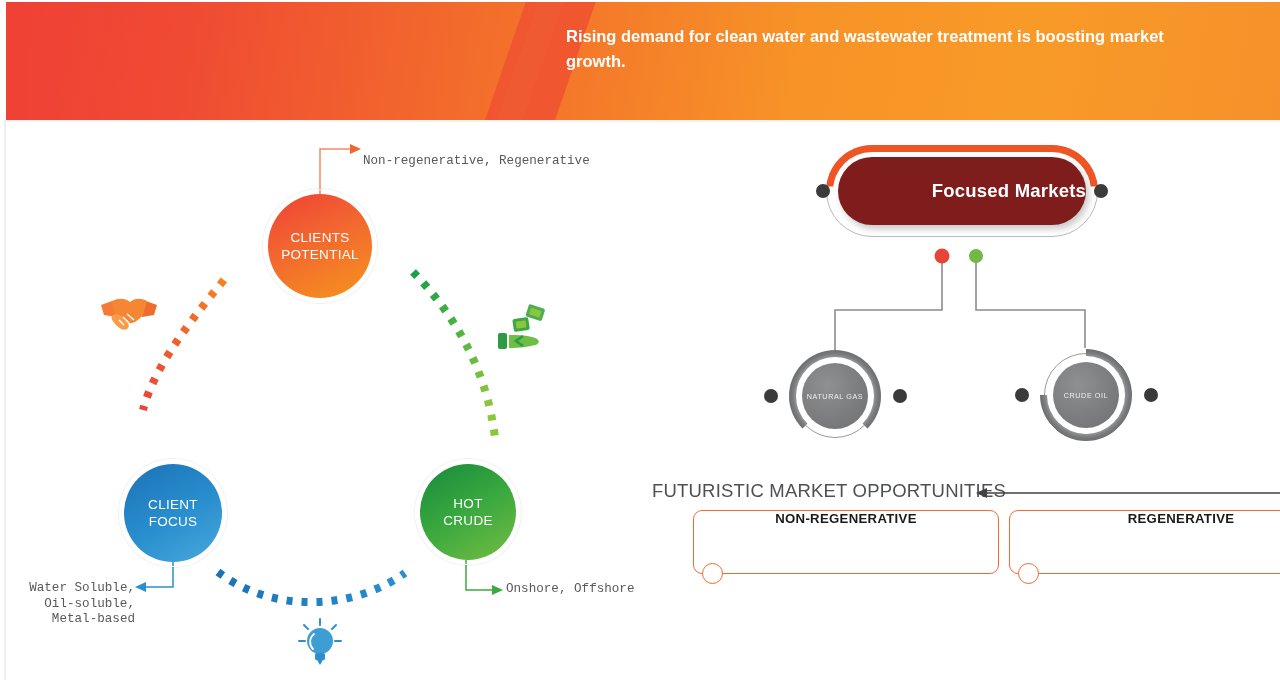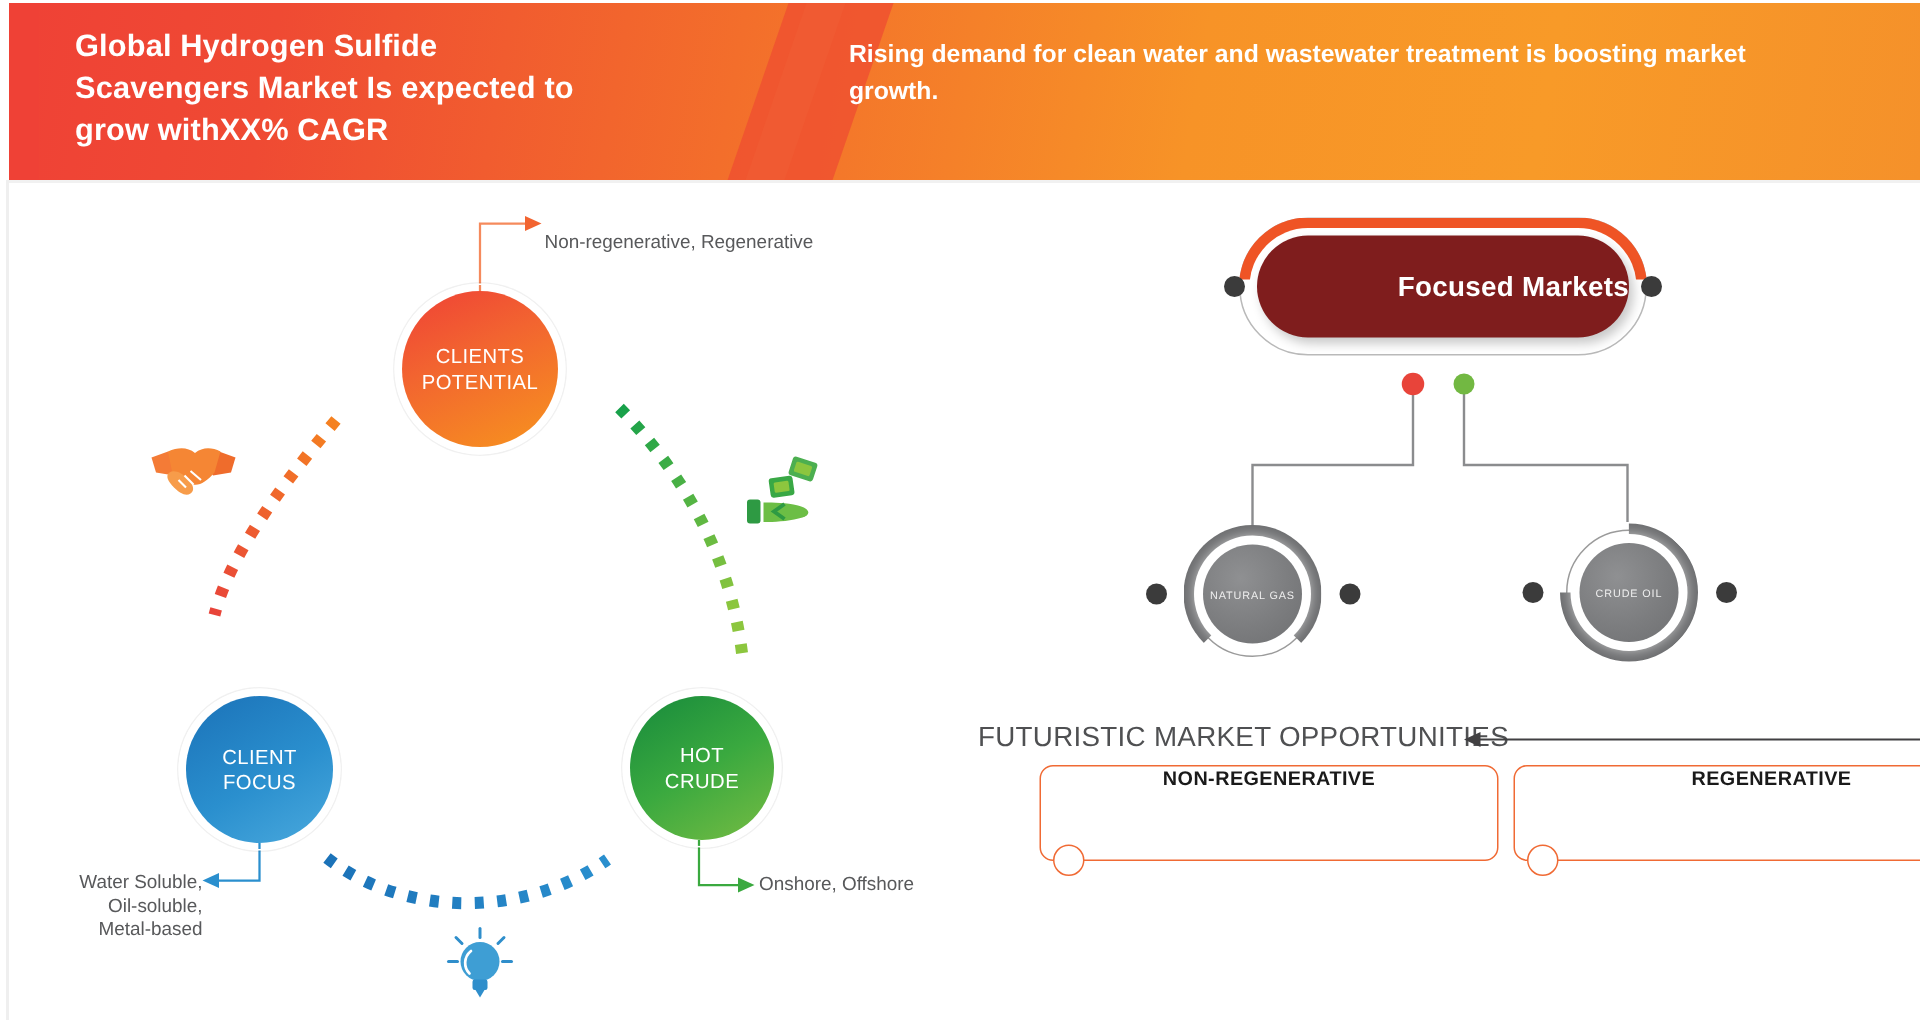--- a/index.html
+++ b/index.html
@@ -88,20 +88,21 @@
 
   
   .arc { position: absolute; }
 
   
   .lnk { position: absolute; background: transparent; }
 
   .callout {
     position: absolute; color: #58595b; font-size: 12.6px; line-height: 15.5px;
     white-space: pre-line;
+    font-family: Liberation Mono, monospace;
   }
 
   
   .pill-wrap { position: absolute; left: 816px; top: 145px; width: 292px; height: 100px; }
   .pill-outer {
     position: absolute; left: 10px; top: 0; width: 272px; height: 92px;
     border-radius: 46px; border: 1.5px solid #b9b9b9; background: #fff;
   }
   .pill-arc-top {
     position: absolute; left: 10px; top: 0; width: 272px; height: 92px;
@@ -162,23 +163,20 @@
 </style>
 </head>
 <body>
 
 <div id="root">
 
   <div class="banner">
     <div class="banner-left-strip"></div>
     <div class="banner-slash-a"></div>
     <div class="banner-slash-b"></div>
-    <div class="banner-title">Global Hydrogen Sulfide
-Scavengers Market Is expected to
-grow withXX%  CAGR</div>
     <div class="banner-sub">Rising demand for clean water and wastewater treatment is boosting market growth.</div>
   </div>
   <div class="banner-underline"></div>
   <div class="left-rail"></div>
 
   <svg class="arc" style="left:0;top:120px;width:660px;height:560px;">
     <defs>
       <linearGradient id="gOrange" x1="1" y1="0" x2="0" y2="1">
         <stop offset="0%" stop-color="#f58220"></stop>
           <stop offset="100%" stop-color="#e8443a"></stop>

